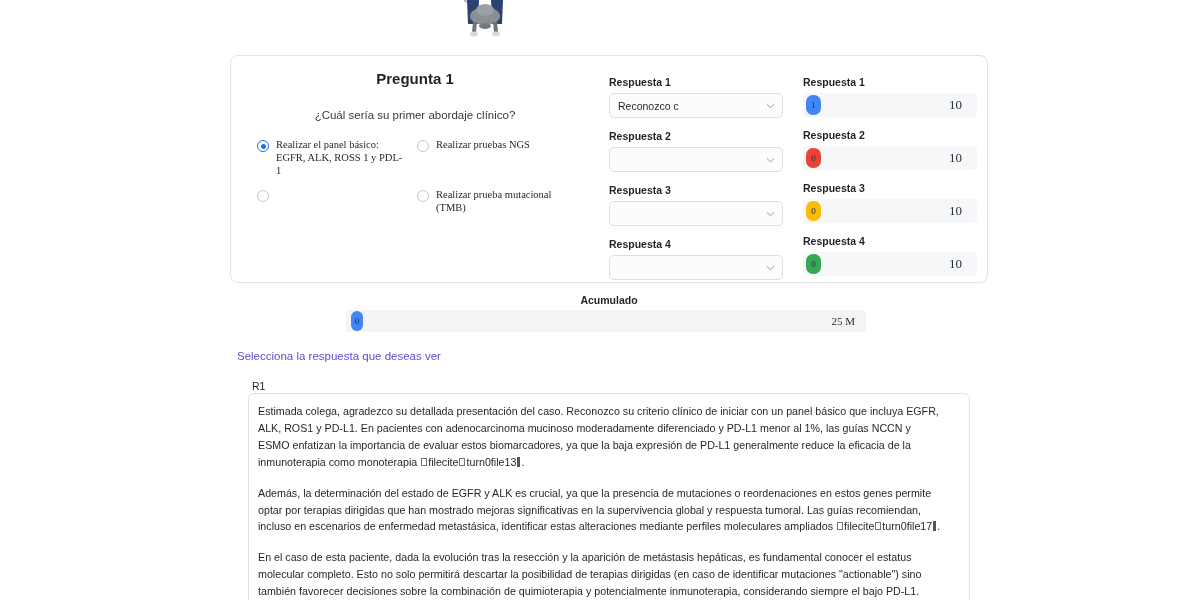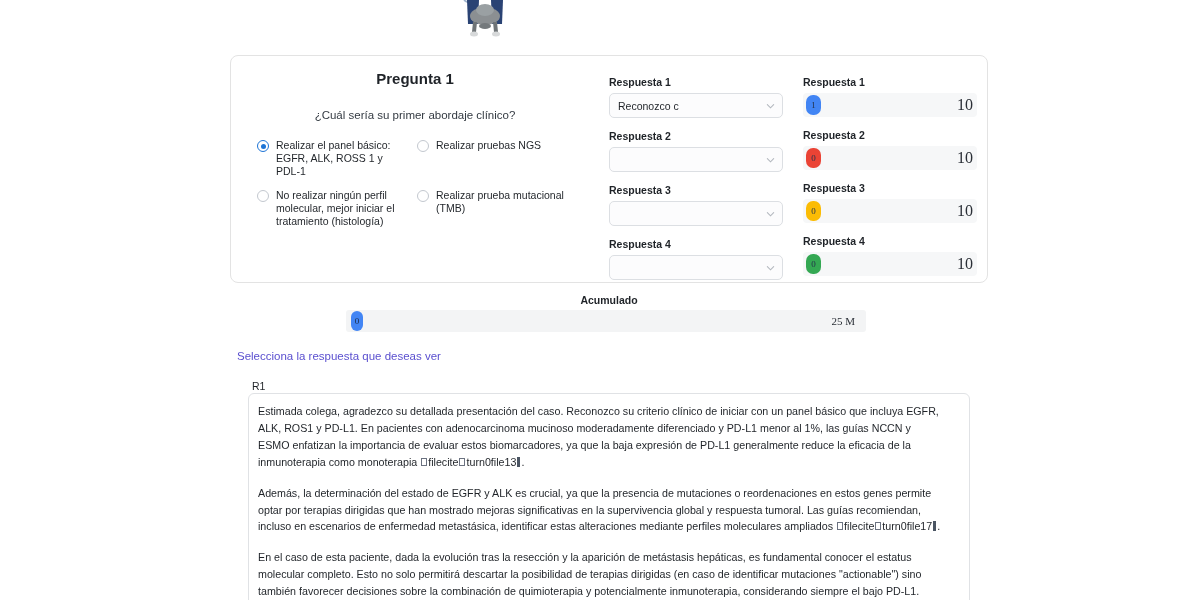--- a/index.html
+++ b/index.html
@@ -53,20 +53,21 @@
     color: #333a42;
     margin: 0 0 18px 0;
   }
 
   .radio-grid {
     display: grid;
     grid-template-columns: 148px 148px;
     column-gap: 12px;
     row-gap: 12px;
     padding-left: 8px;
+    font-family: Liberation Serif, serif;
   }
   .radio-opt {
     display: flex;
     align-items: flex-start;
     gap: 7px;
   }
   .radio {
     flex: 0 0 auto;
     width: 12px; height: 12px;
     margin-top: 1px;
@@ -145,23 +146,23 @@
     border-radius: 7px;
     display: flex;
     align-items: center;
     justify-content: center;
     font-size: 9px;
     color: #23324a;
     font-family: "Liberation Serif", serif;
   }
   .slider .max {
     position: absolute;
-    right: 4px; top: 50%;
+    right: 15px; top: 50%;
     transform: translateY(-50%);
-    font-size: 16px;
+    font-size: 13px;
     color: #2a2f36;
     font-family: "Liberation Serif", serif;
   }
 
   
   .acc-wrap { position: absolute; left: 230px; top: 294px; width: 758px; }
   .acc-title {
     text-align: center;
     font-size: 10.5px;
     font-weight: bold;
@@ -287,21 +288,20 @@
         <div class="radio-opt">
           <span class="radio checked"></span>
           <span class="radio-label">Realizar el panel básico: EGFR, ALK, ROSS 1 y PDL-1</span>
         </div>
         <div class="radio-opt">
           <span class="radio"></span>
           <span class="radio-label">Realizar pruebas NGS</span>
         </div>
         <div class="radio-opt">
           <span class="radio"></span>
-          <span class="radio-label">No realizar ningún perfil molecular, mejor iniciar el tratamiento (histología)</span>
         </div>
         <div class="radio-opt">
           <span class="radio"></span>
           <span class="radio-label">Realizar prueba mutacional (TMB)</span>
         </div>
       </div>
     </div>
 
     <div class="sel-col">
       <div class="field-block">

